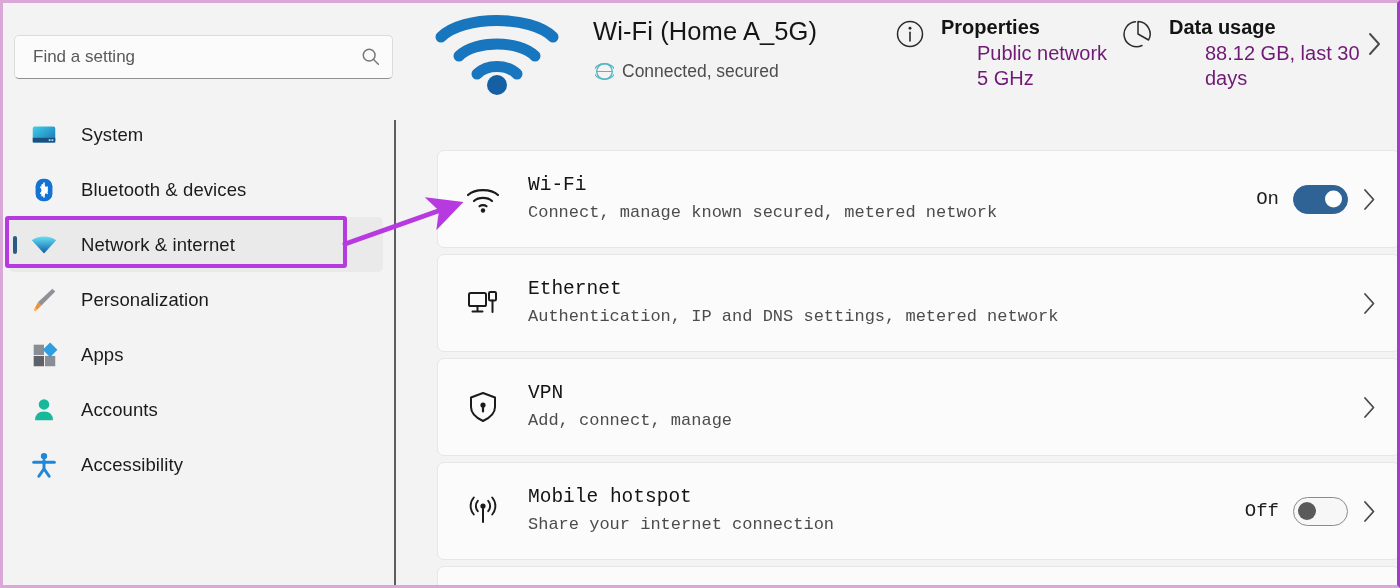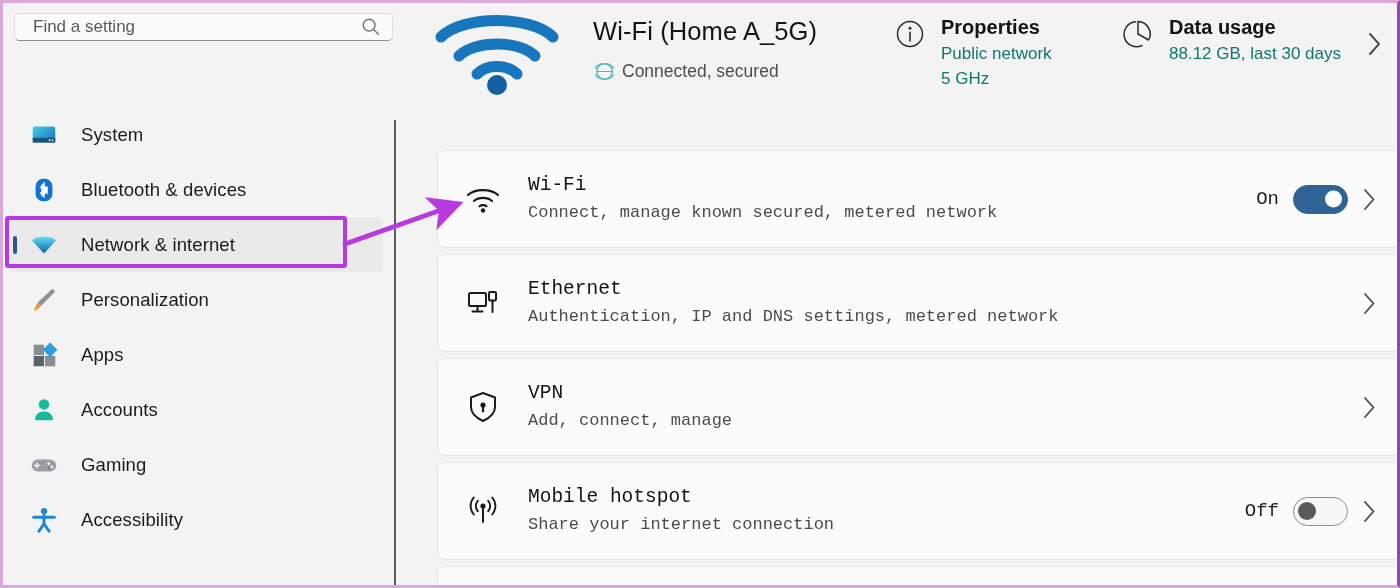--- a/index.html
+++ b/index.html
@@ -18,22 +18,22 @@
     overflow: hidden;
   }
 
   
   #sidebar {
     position: absolute; left: 0; top: 0;
     width: 392px; height: 100%;
     background: #f3f3f3;
   }
   .search-wrap {
-    position: absolute; left: 11px; top: 10px;
-    width: 379px; height: 28px;
+    position: absolute; left: 11px; top: 32px;
+    width: 379px; height: 44px;
   }
   .search-box {
     width: 100%; height: 100%;
     background: #fbfbfb;
     border: 1px solid #dcdcdc;
     border-bottom: 1px solid #909090;
     border-radius: 5px;
     display: flex; align-items: center;
     padding: 0 10px 0 18px;
   }
@@ -95,21 +95,21 @@
     display: flex; align-items: center; gap: 8px;
     font-size: 17.5px; color: #4d4d4d;
   }
   .globe-ico { width: 19px; height: 19px; flex: 0 0 19px; }
 
   .hdr-block { position: absolute; top: 10px; display: flex; align-items: flex-start; }
   .hdr-block.props { left: 490px; }
   .hdr-block.data  { left: 718px; justify-content: center; }
   .hdr-block-ico { width: 30px; height: 30px; flex: 0 0 30px; margin-right: 16px; margin-top: 6px; }
   .hdr-block-title { font-size: 20px; font-weight: bold; color: #141414; line-height: 28px; }
-  .hdr-block-line { font-size: 17px; color: #0f766e; line-height: 25px; }
+  .hdr-block-line { font-size: 20px; color: #701a75; line-height: 25px; margin-left: 36px; }
   .hdr-chev {
     position: absolute; left: 962px; top: 28px;
     width: 16px; height: 26px;
   }
 
   
   #cards {
     position: absolute; left: 434px; top: 147px;
     width: 963px;
   }
@@ -237,30 +237,20 @@
 
       <div class="nav-item">
         <svg class="nav-ico" viewBox="0 0 32 32">
           <circle cx="16" cy="10" r="5.6" fill="#18b89a"></circle>
           <path d="M6.5 27 Q6.5 17.5 16 17.5 Q25.5 17.5 25.5 27 Z" fill="#18b89a"></path>
         </svg>
         <span class="nav-label">Accounts</span>
       </div>
 
 
-      <div class="nav-item">
-        <svg class="nav-ico" viewBox="0 0 32 32">
-          <rect x="3" y="10" width="26" height="13" rx="6.5" fill="#9a9ea4"></rect>
-          <path d="M8.5 14 v5 M6 16.5 h5" stroke="#f0f2f4" stroke-width="1.6" stroke-linecap="round"></path>
-          <circle cx="21" cy="14.5" r="1.5" fill="#f0f2f4"></circle>
-          <circle cx="24.5" cy="18" r="1.5" fill="#f0f2f4"></circle>
-          <circle cx="21" cy="19.5" r="1.2" fill="#6e7278"></circle>
-        </svg>
-        <span class="nav-label">Gaming</span>
-      </div>
 
       <div class="nav-item">
         <svg class="nav-ico" viewBox="0 0 32 32">
           <circle cx="16" cy="6.5" r="3.4" fill="#1f86d8"></circle>
           <path d="M5 13 L27 13" stroke="#1f86d8" stroke-width="3.2" stroke-linecap="round"></path>
           <path d="M16 11 L16 20 M16 20 L10.5 28 M16 20 L21.5 28" stroke="#1f86d8" stroke-width="3.2" stroke-linecap="round" fill="none"></path>
         </svg>
         <span class="nav-label">Accessibility</span>
       </div>
 

